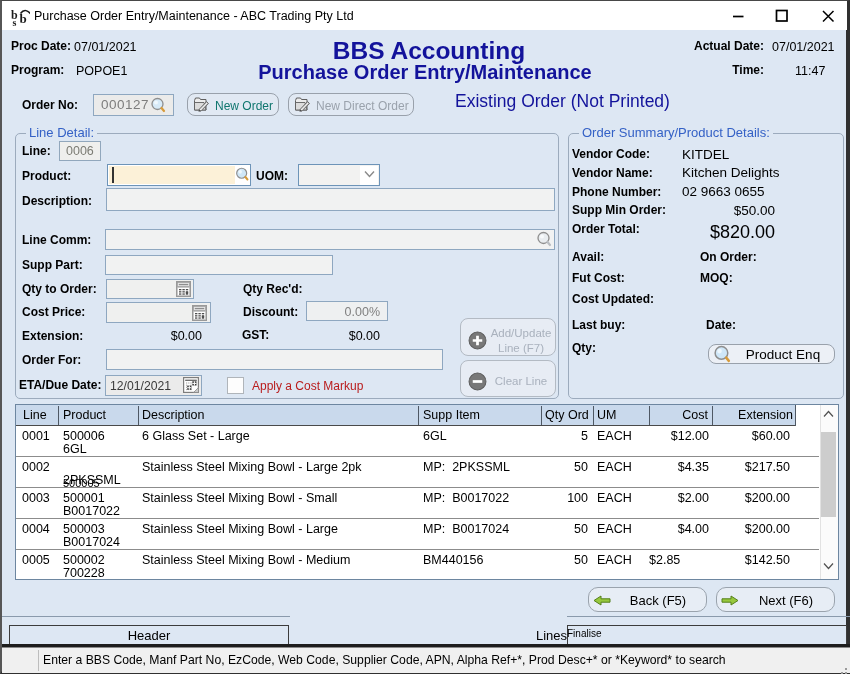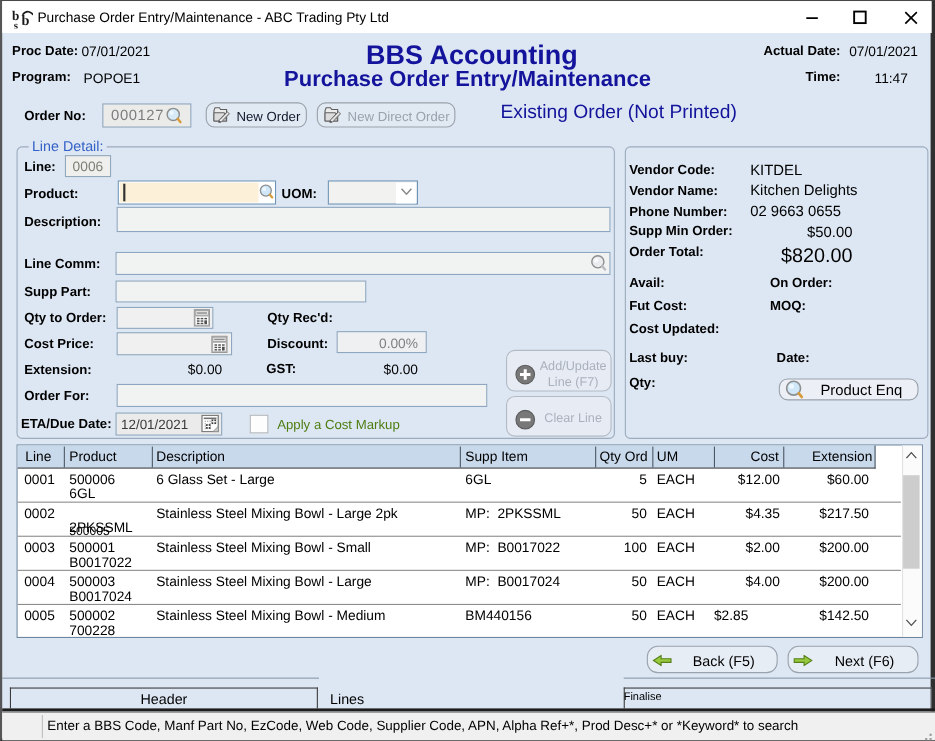--- a/index.html
+++ b/index.html
@@ -9,21 +9,21 @@
        border-right:4px solid #303030;border-bottom:3px solid #303030;
        box-sizing:border-box;}
   .abs{position:absolute;}
   .lbl{position:absolute;font-weight:bold;font-size:12px;color:#000;white-space:nowrap;}
   .txt{position:absolute;font-size:12.5px;color:#000;white-space:nowrap;}
   .fld{position:absolute;background:#f1f2f2;border:1px solid #8ea7c0;box-sizing:border-box;}
   .grp{position:absolute;border:1px solid #9cabbd;border-radius:5px;}
   .gtitle{position:absolute;font-size:13px;color:#3461c6;background:#dde7f3;padding:0 3px;white-space:nowrap;}
   .btn{position:absolute;background:#e1e9f3;border:1px solid #99a1ab;border-radius:8px;box-sizing:border-box;}
   .navy{color:#13139b;}
-  .gry{color:#4d7c0f;}
+  .gry{color:#b91c1c;}
 </style>
 </head>
 <body>
 <div id="win">
 
   <div class="abs" style="left:0;top:0;width:845px;height:29px;background:#ffffff;"></div>
   <div class="abs" style="left:8px;top:5px;width:20px;height:20px;">
     <svg width="20" height="20" viewBox="0 0 20 20">
       <text x="1" y="12.5" font-family="Liberation Serif,serif" font-weight="bold" font-size="12" fill="#1a1a1a">b</text>
       <text x="2.5" y="20" font-family="Liberation Serif,serif" font-weight="bold" font-size="10" fill="#1a1a1a">s</text>
@@ -64,21 +64,21 @@
     <path d="M11.5,11 L14,14" stroke="#d79b3a" stroke-width="2.2" stroke-linecap="round"></path>
   </svg>
   <div class="btn" style="left:185px;top:92px;width:92px;height:23px;"></div>
   <svg class="abs" style="left:191px;top:95px;" width="17" height="17" viewBox="0 0 17 17">
     <path d="M1.5,4.5 L1.5,14 L13,14 L13,3.5 L7.5,3.5 L6.5,2 L2.5,2 Z" fill="#ececec" stroke="#5f5f5f" stroke-width="1"></path>
     <path d="M1.5,6.5 L11,6.5 L13,14 L1.5,14 Z" fill="#dcdcdc" stroke="#5f5f5f" stroke-width="0.9"></path>
     <path d="M6,13.5 L13.5,5.5 L15.5,7.5 L8,15.2 Z" fill="#f2f2f2" stroke="#5f5f5f" stroke-width="0.9"></path>
     <path d="M7.5,12.7 L14,5.9 M8.7,13.8 L15,7" stroke="#9a9a9a" stroke-width="0.7"></path>
     <path d="M6,13.5 L8,15.2 L5.5,15.8 Z" fill="#4a4a4a"></path>
   </svg>
-  <div class="txt gry" style="left:213px;top:98px;font-size:12px;color:#0f172a;">New Order</div>
+  <div class="txt gry" style="left:213px;top:98px;font-size:12px;color:#0f766e;">New Order</div>
   <div class="btn" style="left:286px;top:92px;width:126px;height:23px;"></div>
   <svg class="abs" style="left:292px;top:95px;" width="17" height="17" viewBox="0 0 17 17">
     <path d="M1.5,4.5 L1.5,14 L13,14 L13,3.5 L7.5,3.5 L6.5,2 L2.5,2 Z" fill="#ececec" stroke="#5f5f5f" stroke-width="1"></path>
     <path d="M1.5,6.5 L11,6.5 L13,14 L1.5,14 Z" fill="#dcdcdc" stroke="#5f5f5f" stroke-width="0.9"></path>
     <path d="M6,13.5 L13.5,5.5 L15.5,7.5 L8,15.2 Z" fill="#f2f2f2" stroke="#5f5f5f" stroke-width="0.9"></path>
     <path d="M7.5,12.7 L14,5.9 M8.7,13.8 L15,7" stroke="#9a9a9a" stroke-width="0.7"></path>
     <path d="M6,13.5 L8,15.2 L5.5,15.8 Z" fill="#4a4a4a"></path>
   </svg>
   <div class="txt gry" style="left:314px;top:98px;font-size:12px;color:#9aa2ac;">New Direct Order</div>
   <div class="txt navy" style="left:421px;top:90px;font-size:17.5px;margin-left:32px;">Existing Order (Not Printed)</div>
@@ -213,20 +213,21 @@
   </svg>
   <div class="txt" style="left:484px;top:325px;width:70px;text-align:center;color:#a9b1bd;font-size:11.5px;line-height:15px;white-space:normal;">Add/Update Line (F7)</div>
   <div class="btn" style="left:458px;top:359px;width:96px;height:37px;border-radius:8px;border-color:#b3bac3;background:#e7ecf4;"></div>
   <svg class="abs" style="left:466px;top:371px;" width="19" height="19" viewBox="0 0 18 18">
     <circle cx="9" cy="9" r="8" fill="#787878" stroke="#5e5e5e"></circle>
     <path d="M4.5,9 H13.5" stroke="#fff" stroke-width="2.6"></path>
   </svg>
   <div class="txt" style="left:484px;top:374px;width:70px;text-align:center;color:#a9b1bd;font-size:11.5px;">Clear Line</div>
 
   <div class="grp" style="left:566px;top:132px;width:274px;height:264px;"></div>
+  <div class="gtitle" style="left:577px;top:124px;">Order Summary/Product Details:</div>
 
   <div class="lbl" style="left:570px;top:146px;">Vendor Code:</div>
   <div class="txt" style="left:680px;top:146px;font-size:13.5px;">KITDEL</div>
   <div class="lbl" style="left:570px;top:165px;">Vendor Name:</div>
   <div class="txt" style="left:680px;top:164px;font-size:13.5px;">Kitchen Delights</div>
   <div class="lbl" style="left:570px;top:184px;">Phone Number:</div>
   <div class="txt" style="left:680px;top:183px;font-size:13.5px;">02 9663 0655</div>
   <div class="lbl" style="left:570px;top:202px;">Supp Min Order:</div>
   <div class="txt" style="left:680px;top:202px;width:93px;text-align:right;font-size:13.5px;">$50.00</div>
   <div class="lbl" style="left:570px;top:221px;">Order Total:</div>
@@ -338,21 +339,21 @@
   <svg class="abs" style="left:719px;top:594px;" width="18" height="11" viewBox="0 0 18 11">
     <path d="M1,3.8 L10,3.8 L10,1 L17,5.5 L10,10 L10,7.2 L1,7.2 Z" fill="#97c83d" stroke="#55801a" stroke-width="1"></path>
   </svg>
   <div class="txt" style="left:749px;top:592px;width:70px;text-align:center;font-size:13px;">Next (F6)</div>
 
   <div class="abs" style="left:0;top:615px;width:288px;height:1px;background:#8a9aac;"></div>
   <div class="abs" style="left:565px;top:615px;width:285px;height:1px;background:#8a9aac;"></div>
   <div class="abs" style="left:7px;top:624px;width:280px;height:19px;background:#dde7f3;border:1px solid #3c3c3c;border-bottom:none;box-sizing:border-box;"></div>
   <div class="abs" style="left:565px;top:624px;width:280px;height:19px;background:#dde7f3;border:1px solid #3c3c3c;border-bottom:none;box-sizing:border-box;"></div>
   <div class="txt" style="left:7px;top:627px;width:280px;text-align:center;font-size:13px;">Header</div>
-  <div class="txt" style="left:298px;top:627px;width:278px;text-align:left;font-size:13px;">Lines</div>
+  <div class="txt" style="left:287px;top:627px;width:278px;text-align:right;font-size:13px;">Lines</div>
   <div class="txt" style="left:565px;top:627px;width:280px;text-align:left;font-size:10px;">Finalise</div>
   <div class="abs" style="left:0;top:643px;width:850px;height:3px;background:#1d1d1d;"></div>
 
   <div class="abs" style="left:0;top:646px;width:850px;height:26px;background:#f0f0f0;border-top:1px solid #8a8a8a;box-sizing:border-box;"></div>
   <div class="abs" style="left:36px;top:649px;width:1px;height:21px;background:#bdbdbd;"></div>
   <div class="txt" style="left:41px;top:652px;font-size:12.2px;">Enter a BBS Code, Manf Part No, EzCode, Web Code, Supplier Code, APN, Alpha Ref+*, Prod Desc+* or *Keyword* to search</div>
 
   <div class="abs" style="left:836px;top:660px;width:10px;height:10px;">
     <svg width="10" height="10">
         <g fill="#9a9a9a">

